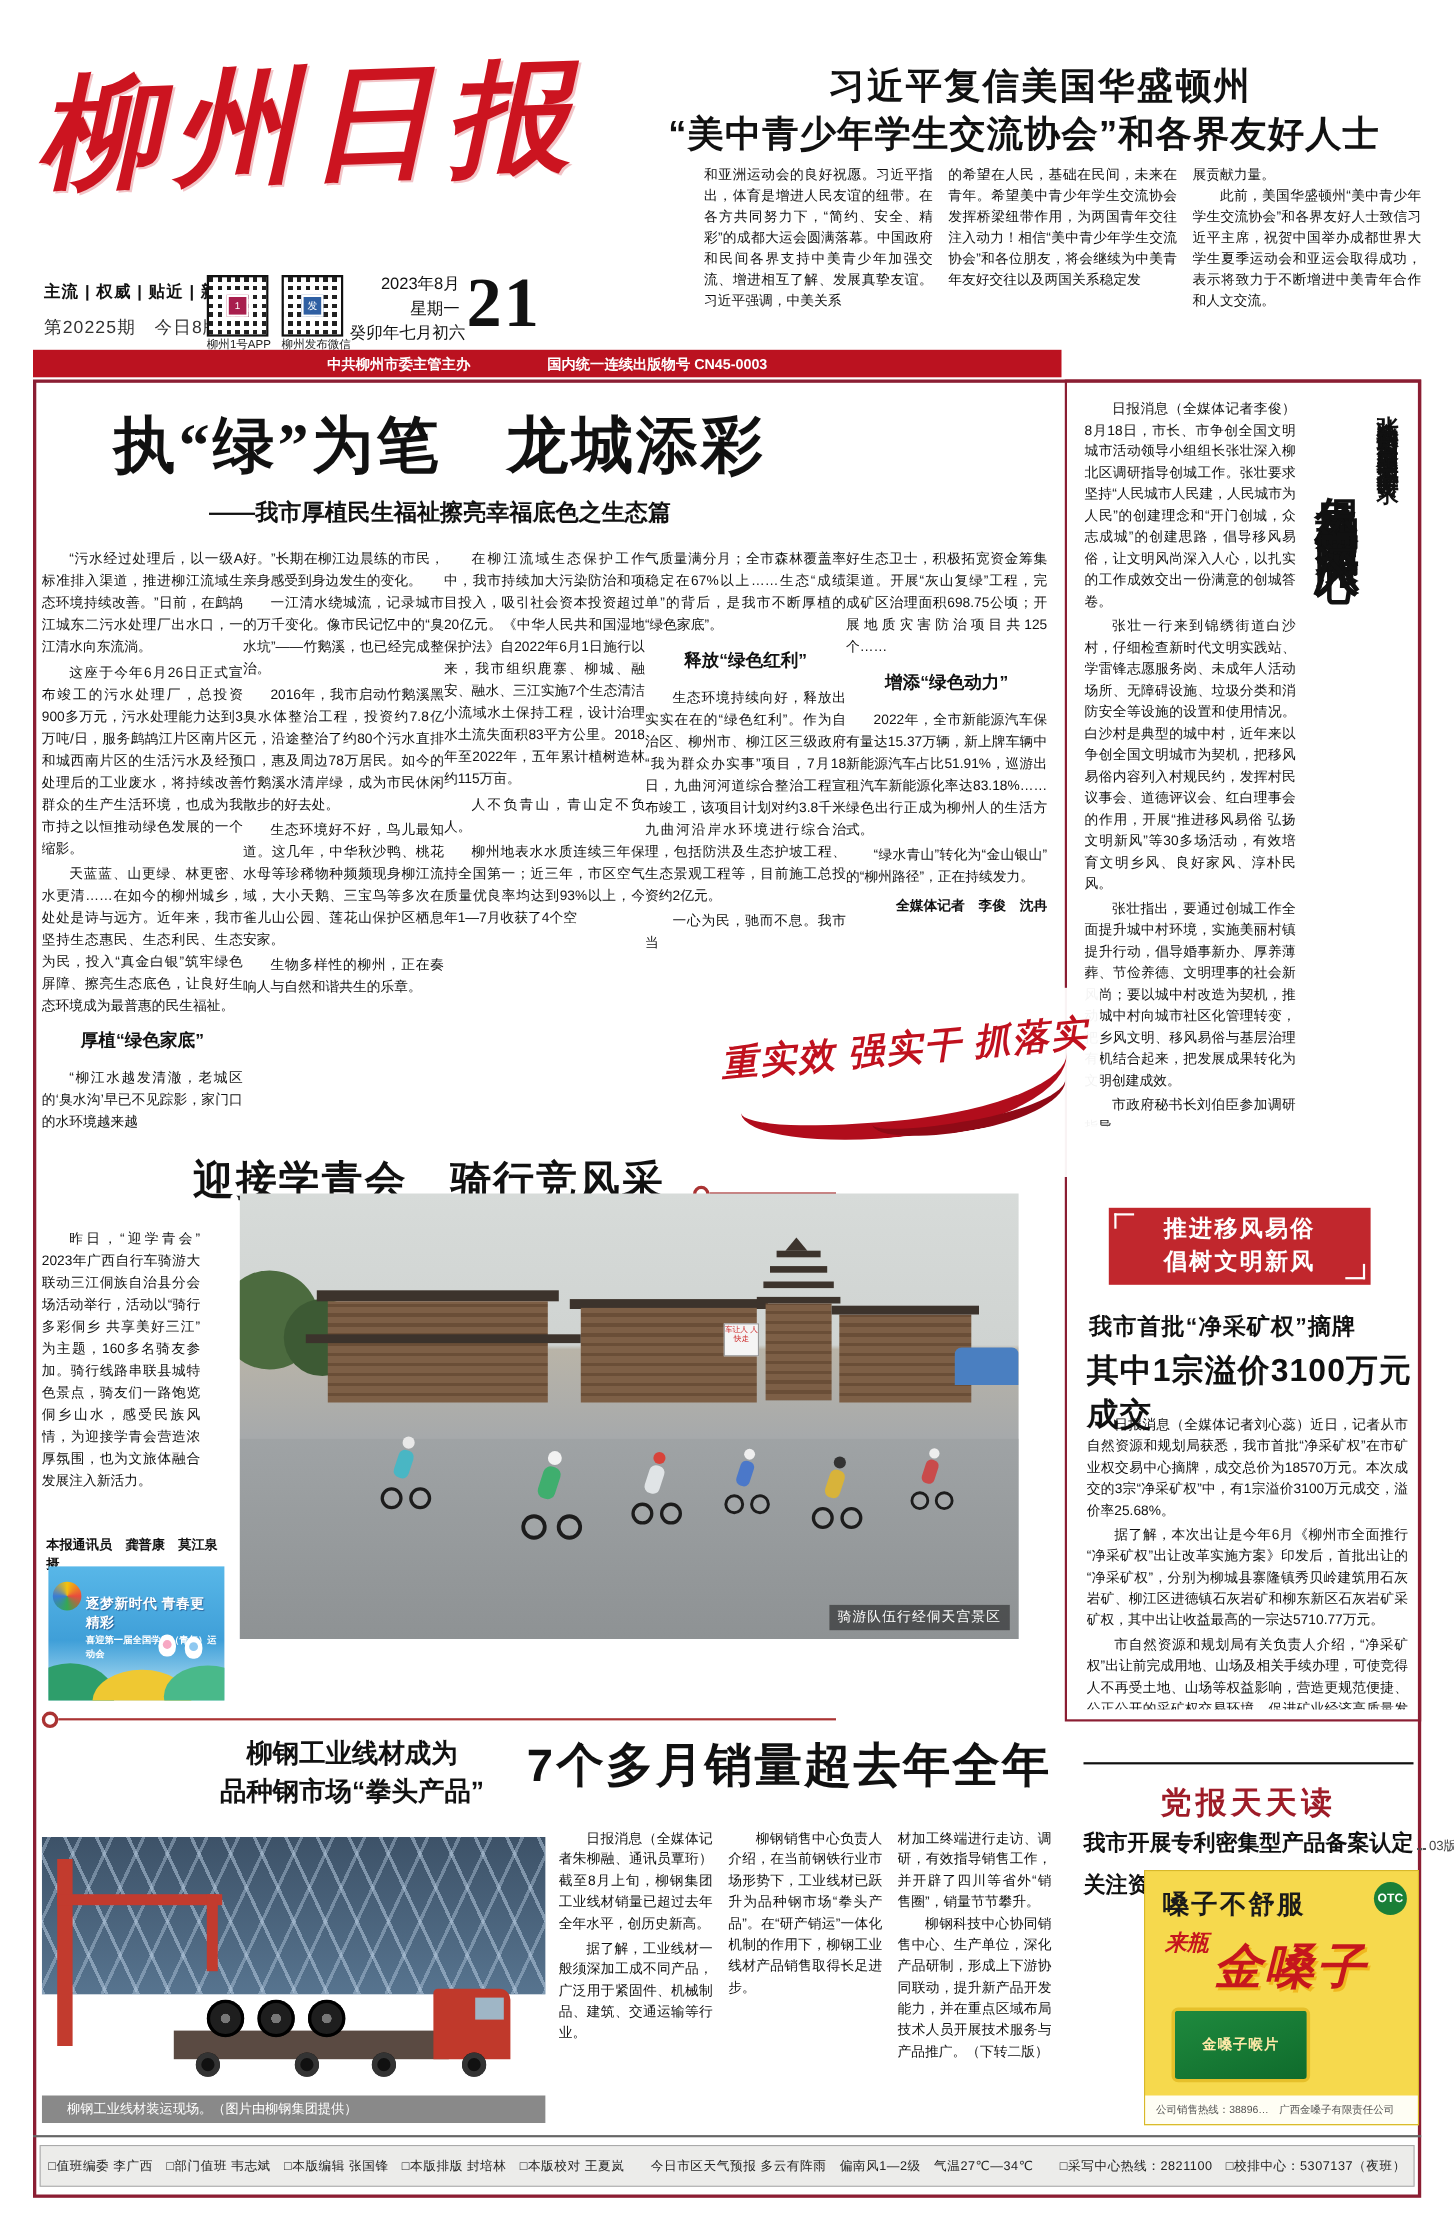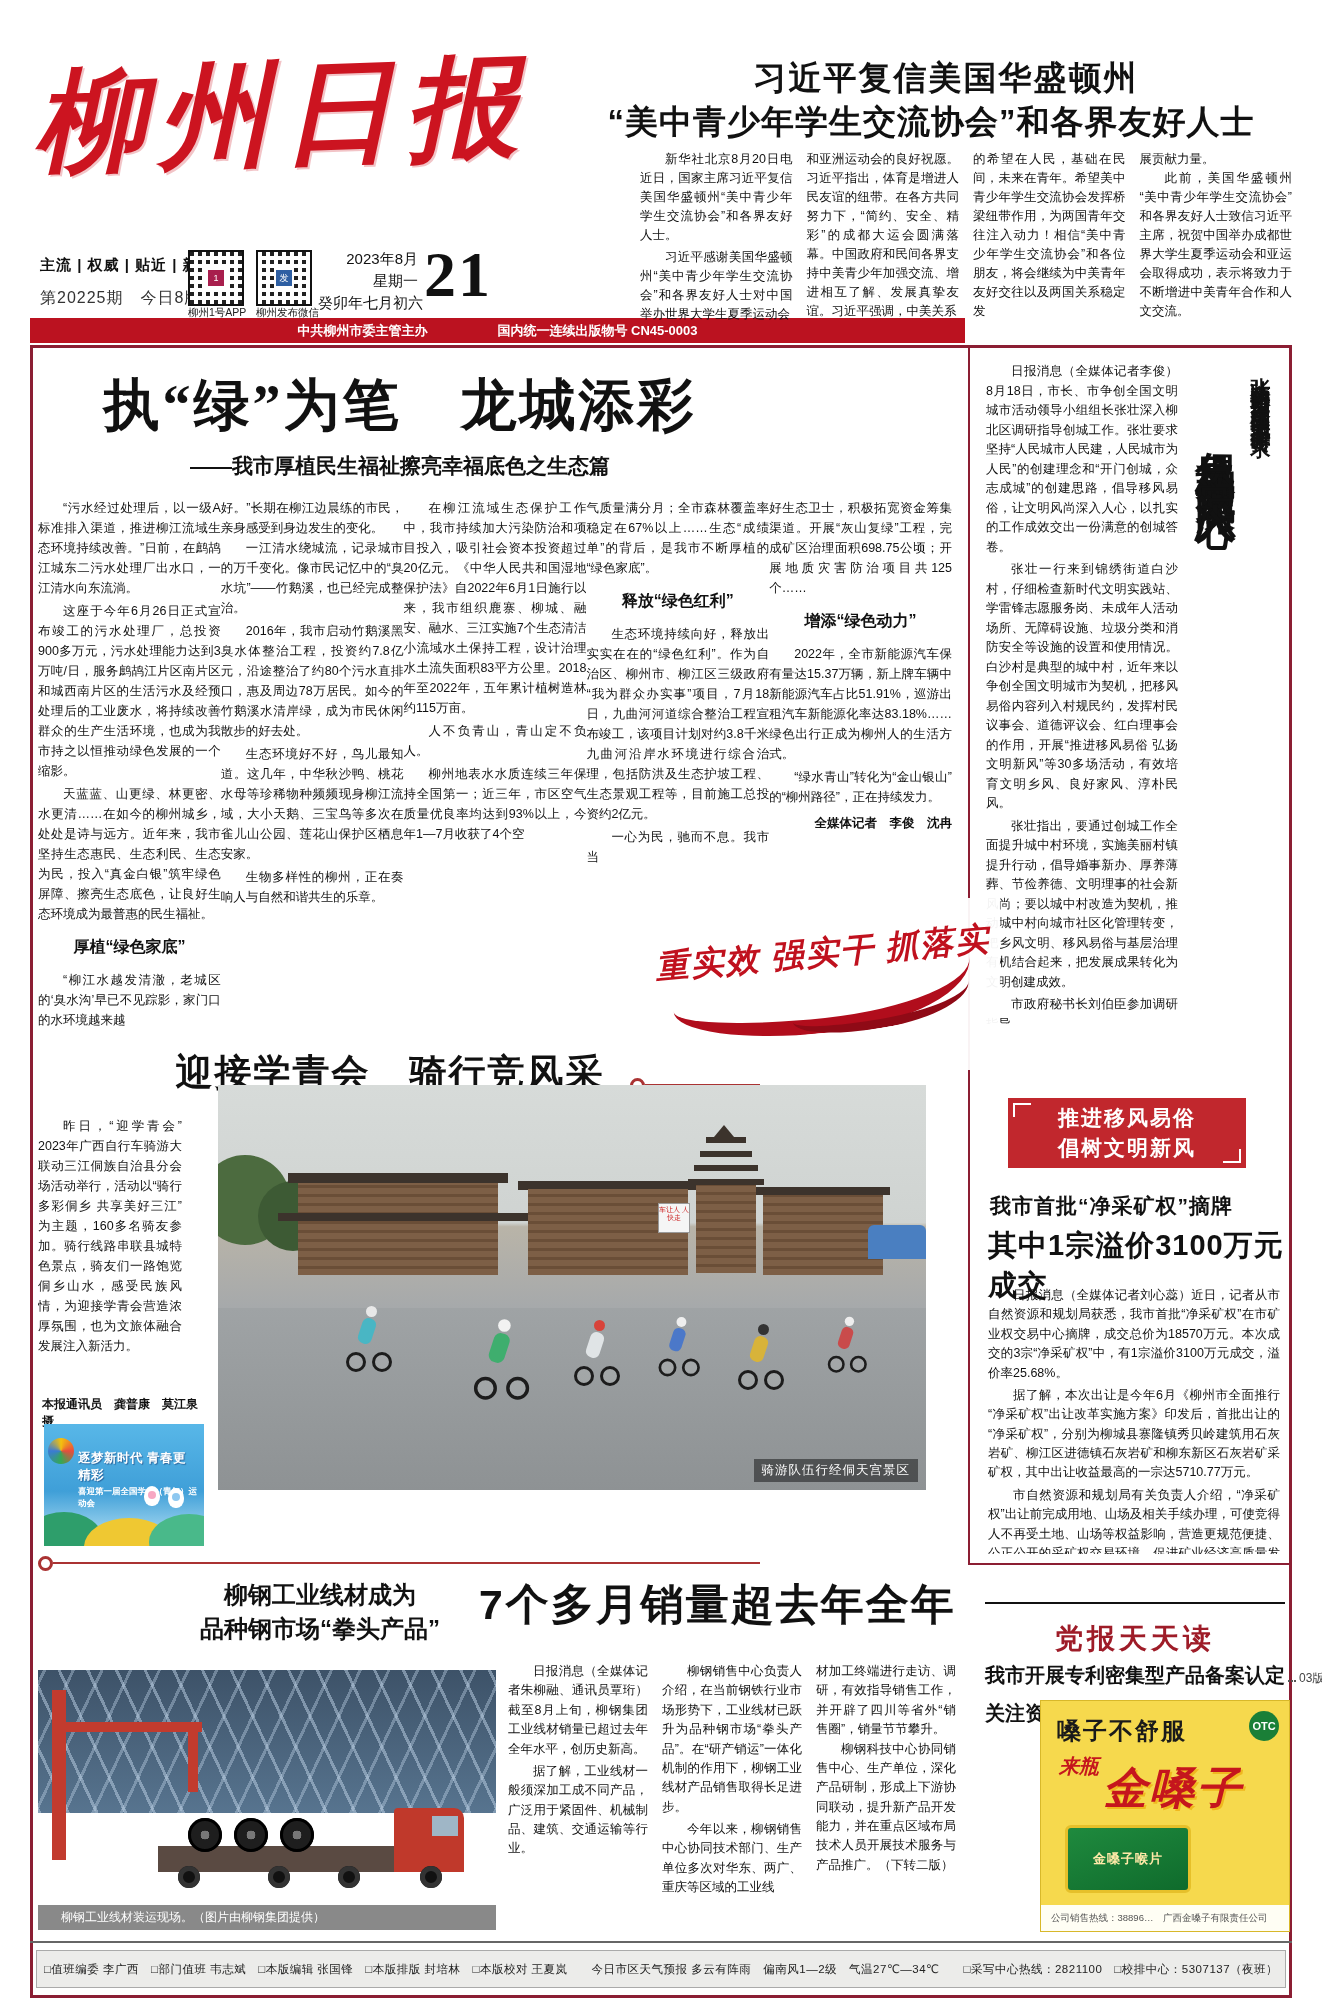--- a/index.html
+++ b/index.html
@@ -187,24 +187,20 @@
 
   <div class="abs redbar">
     <span>中共柳州市委主管主办</span>
     <span>国内统一连续出版物号 CN45-0003</span>
   </div>
 
   <div class="abs xi-h1">习近平复信美国华盛顿州</div>
   <div class="abs xi-h2">“美中青少年学生交流协会”和各界友好人士</div>
   <div class="abs xi-cols clip">
     <div class="jt">
-      <div class="p">新华社北京8月20日电　近日，国家主席习近平复信美国华盛顿州“美中青少年学生交流协会”和各界友好人士。</div>
-        <div class="p">习近平感谢美国华盛顿州“美中青少年学生交流协会”和各界友好人士对中国举办世界大学生夏季运动会</div>
-    </div>
-    <div class="jt">
         <div>和亚洲运动会的良好祝愿。习近平指出，体育是增进人民友谊的纽带。在各方共同努力下，“简约、安全、精彩”的成都大运会圆满落幕。中国政府和民间各界支持中美青少年加强交流、增进相互了解、发展真挚友谊。习近平强调，中美关系</div>
       </div>
     <div class="jt">
         <div>的希望在人民，基础在民间，未来在青年。希望美中青少年学生交流协会发挥桥梁纽带作用，为两国青年交往注入动力！相信“美中青少年学生交流协会”和各位朋友，将会继续为中美青年友好交往以及两国关系稳定发</div>
       </div>
     <div class="jt">
       <div>展贡献力量。</div>
         <div class="p">此前，美国华盛顿州“美中青少年学生交流协会”和各界友好人士致信习近平主席，祝贺中国举办成都世界大学生夏季运动会和亚运会取得成功，表示将致力于不断增进中美青年合作和人文交流。</div>
     </div>
   </div>
@@ -387,21 +383,20 @@
     <div class="ph2-caption">柳钢工业线材装运现场。（图片由柳钢集团提供）</div>
   </div>
 
   <div class="abs st-cols">
     <div class="jt">
       <div class="p">日报消息（全媒体记者朱柳融、通讯员覃珩）截至8月上旬，柳钢集团工业线材销量已超过去年全年水平，创历史新高。</div>
         <div class="p">据了解，工业线材一般须深加工成不同产品，广泛用于紧固件、机械制品、建筑、交通运输等行业。</div>
     </div>
     <div class="jt">
       <div class="p">柳钢销售中心负责人介绍，在当前钢铁行业市场形势下，工业线材已跃升为品种钢市场“拳头产品”。在“研产销运”一体化机制的作用下，柳钢工业线材产品销售取得长足进步。</div>
-        <div class="p">今年以来，柳钢销售中心协同技术部门、生产单位多次对华东、两广、重庆等区域的工业线</div>
     </div>
     <div class="jt">
       <div>材加工终端进行走访、调研，有效指导销售工作，并开辟了四川等省外“销售圈”，销量节节攀升。</div>
         <div class="p">柳钢科技中心协同销售中心、生产单位，深化产品研制，形成上下游协同联动，提升新产品开发能力，并在重点区域布局技术人员开展技术服务与产品推广。（下转二版）</div>
     </div>
   </div>
 
   <div class="abs dr-rule"></div>
   <div class="abs dr-title serif">党报天天读</div>
   <div class="dr-item" style="top:1662px;">

